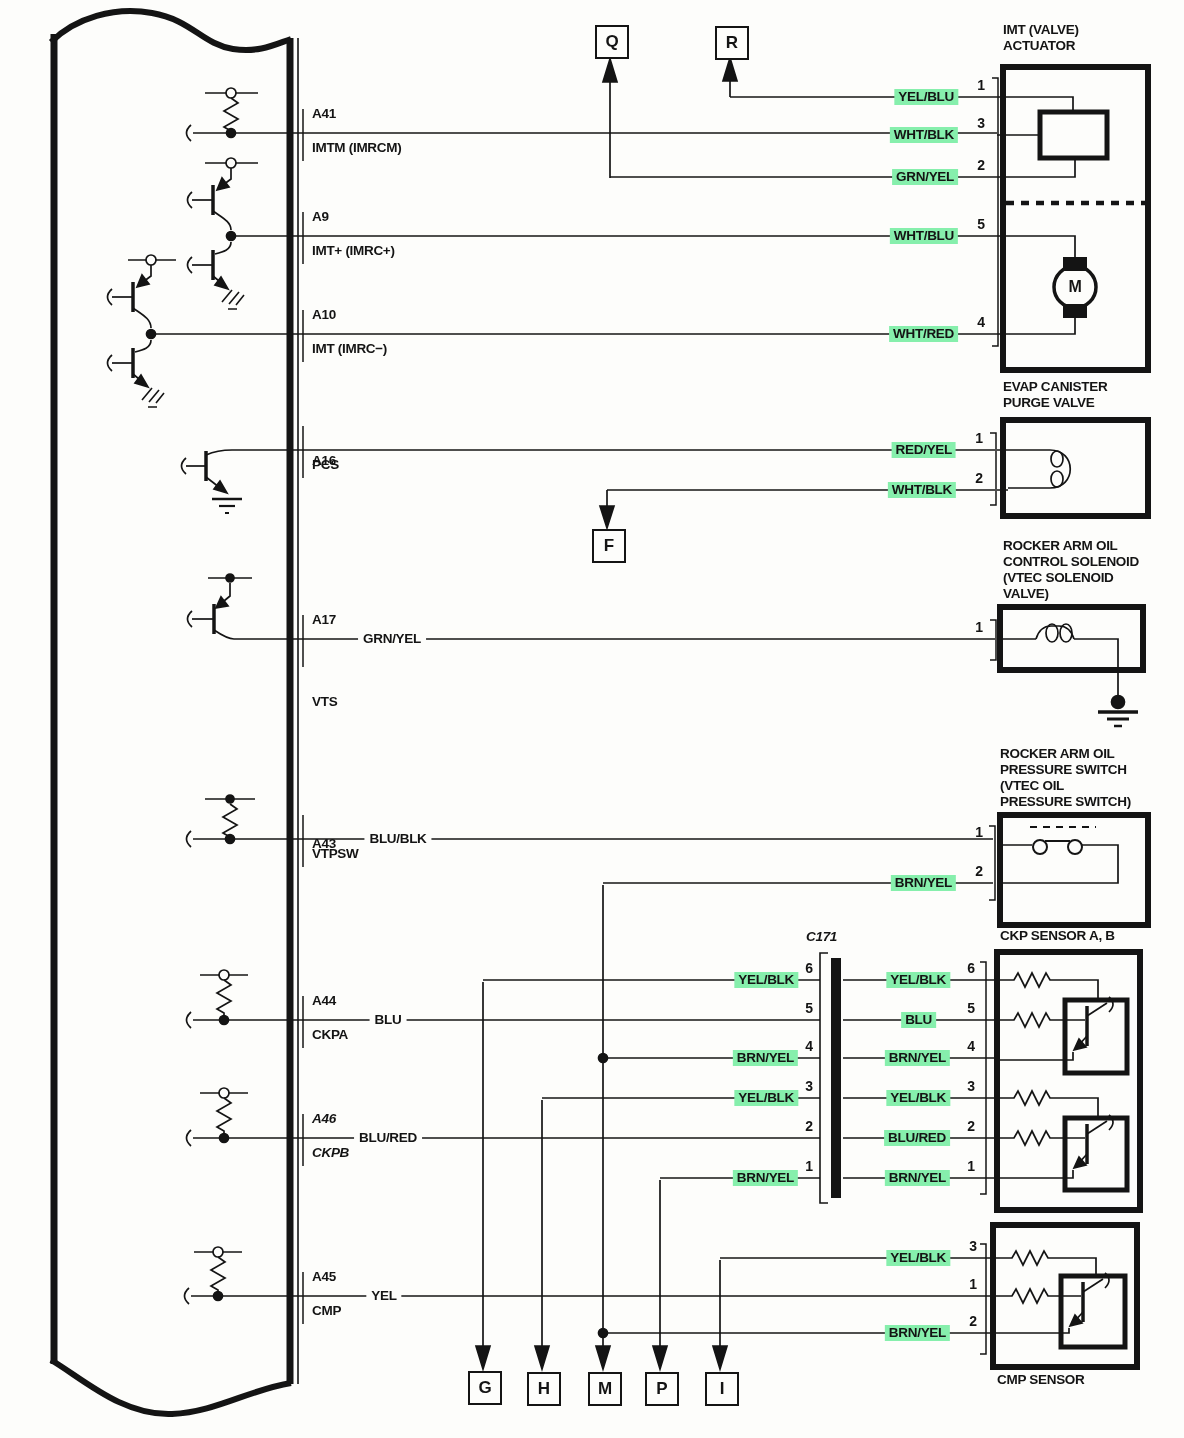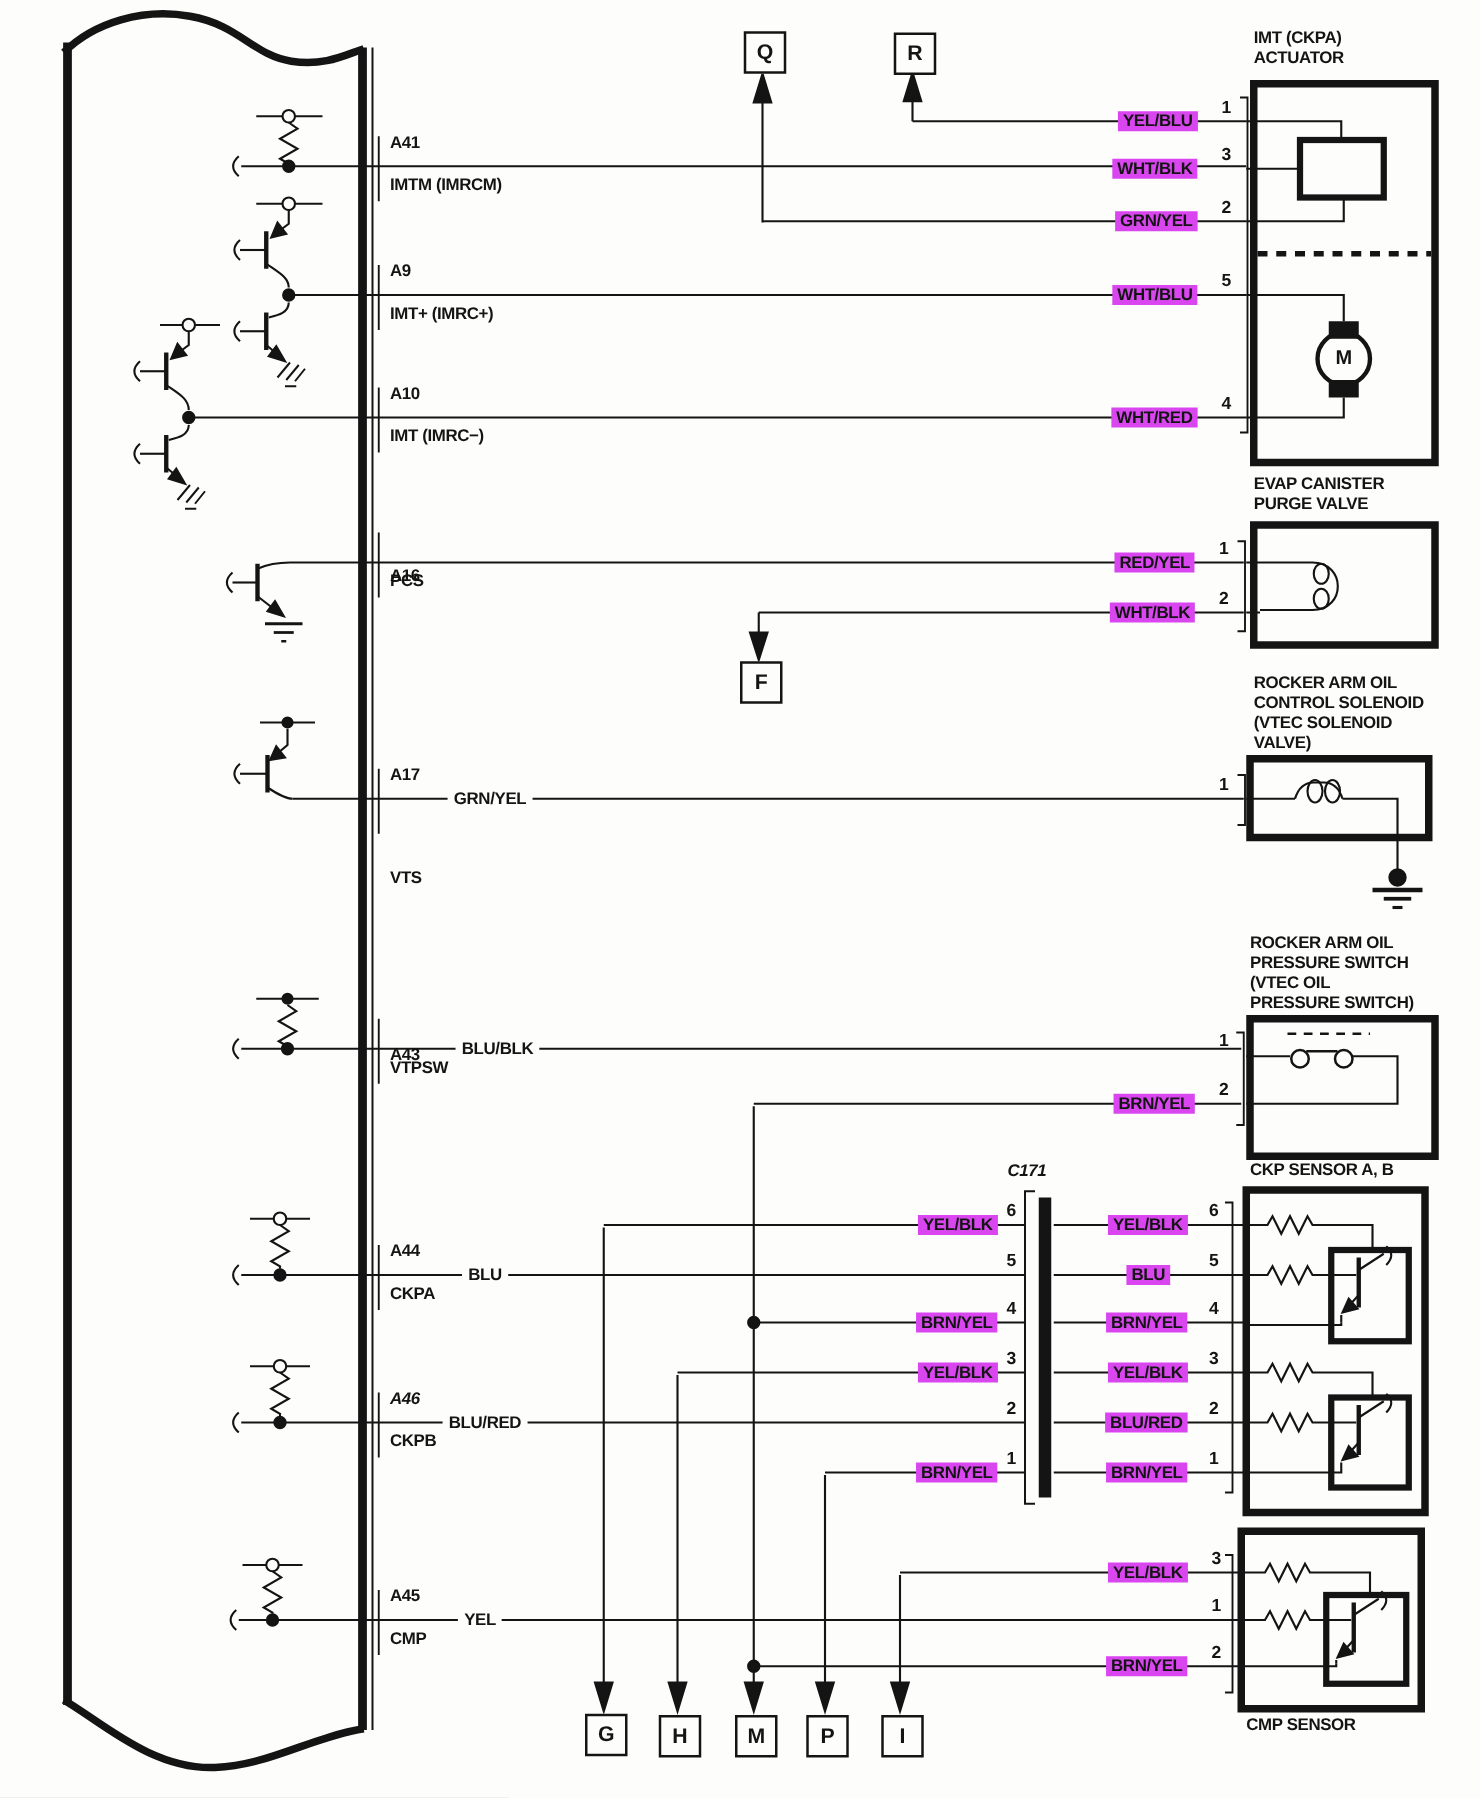--- a/index.html
+++ b/index.html
@@ -2,21 +2,21 @@
 <html><head>
 <meta charset="utf-8">
 <style>
   html,body{margin:0;padding:0;background:#e8e8e4;}
   #stage{position:relative;width:1184px;height:1438px;margin:0 auto;background:#fdfdfb;overflow:hidden;
          font-family:"Liberation Sans",sans-serif;}
   svg{position:absolute;left:0;top:0;}
   .lbl{position:absolute;font:700 13.5px/16px "Liberation Sans",sans-serif;color:#141414;
        letter-spacing:-0.3px;white-space:nowrap;}
   .wl{transform:translate(-50%,-50%);background:#fdfdfb;padding:0 5px;}
-  .wr{transform:translate(-100%,-50%);background:#d946ef;padding:0 4px;}
+  .wr{transform:translate(-100%,-50%);background:#86efac;padding:0 4px;}
   .num{transform:translate(-50%,-100%);font-size:14px;}
   .mot{transform:translate(-50%,-50%);font-size:16px;}
   .refbox{position:absolute;width:30px;height:30px;border:2px solid #141414;background:#fdfdfb;
           display:flex;align-items:center;justify-content:center;
           font:700 17px "Liberation Sans",sans-serif;color:#141414;}
 </style>
 </head>
 <body>
 
 <div id="stage">
@@ -299,21 +299,21 @@
     <div class="lbl" style="left: 312px; top: 341px;">IMT (IMRC−)</div>
     <div class="lbl" style="left: 312px; top: 423px; margin-top: 30px;">A16</div>
     <div class="lbl" style="left: 312px; top: 457px;">PCS</div>
     <div class="lbl" style="left: 312px; top: 612px;">A17</div>
     <div class="lbl" style="left: 312px; top: 664px; margin-top: 30px;">VTS</div>
     <div class="lbl" style="left: 312px; top: 812px; margin-top: 24px;">A43</div>
     <div class="lbl" style="left: 312px; top: 846px;">VTPSW</div>
     <div class="lbl" style="left: 312px; top: 993px;">A44</div>
     <div class="lbl" style="left: 312px; top: 1027px;">CKPA</div>
     <div class="lbl" style="left: 312px; top: 1111px; font-style: italic;">A46</div>
-    <div class="lbl" style="left: 312px; top: 1145px;">CKPB</div>
+    <div class="lbl" style="left: 312px; top: 1145px; font-style: italic;">CKPB</div>
     <div class="lbl" style="left: 312px; top: 1269px;">A45</div>
     <div class="lbl" style="left: 312px; top: 1303px;">CMP</div>
     <div class="lbl wl" style="left: 392px; top: 639px;">GRN/YEL</div>
     <div class="lbl wl" style="left: 398px; top: 839px;">BLU/BLK</div>
     <div class="lbl wl" style="left: 388px; top: 1020px;">BLU</div>
     <div class="lbl wl" style="left: 388px; top: 1138px;">BLU/RED</div>
     <div class="lbl wl" style="left: 384px; top: 1296px;">YEL</div>
     <div class="lbl wr" style="left: 958px; top: 97px;">YEL/BLU</div>
     <div class="lbl wr" style="left: 958px; top: 135px;">WHT/BLK</div>
     <div class="lbl wr" style="left: 958px; top: 177px;">GRN/YEL</div>
@@ -352,21 +352,21 @@
     <div class="lbl num" style="left: 809px; top: 1174px;">1</div>
     <div class="lbl num" style="left: 971px; top: 976px;">6</div>
     <div class="lbl num" style="left: 971px; top: 1016px;">5</div>
     <div class="lbl num" style="left: 971px; top: 1054px;">4</div>
     <div class="lbl num" style="left: 971px; top: 1094px;">3</div>
     <div class="lbl num" style="left: 971px; top: 1134px;">2</div>
     <div class="lbl num" style="left: 971px; top: 1174px;">1</div>
     <div class="lbl num" style="left: 973px; top: 1254px;">3</div>
     <div class="lbl num" style="left: 973px; top: 1292px;">1</div>
     <div class="lbl num" style="left: 973px; top: 1329px;">2</div>
-    <div class="lbl t" style="left: 1003px; top: 22px;">IMT (CKPA)</div>
+    <div class="lbl t" style="left: 1003px; top: 22px;">IMT (VALVE)</div>
     <div class="lbl t" style="left: 1003px; top: 38px;">ACTUATOR</div>
     <div class="lbl t" style="left: 1003px; top: 379px;">EVAP CANISTER</div>
     <div class="lbl t" style="left: 1003px; top: 395px;">PURGE VALVE</div>
     <div class="lbl t" style="left: 1003px; top: 538px;">ROCKER ARM OIL</div>
     <div class="lbl t" style="left: 1003px; top: 554px;">CONTROL SOLENOID</div>
     <div class="lbl t" style="left: 1003px; top: 570px;">(VTEC SOLENOID</div>
     <div class="lbl t" style="left: 1003px; top: 586px;">VALVE)</div>
     <div class="lbl t" style="left: 1000px; top: 746px;">ROCKER ARM OIL</div>
     <div class="lbl t" style="left: 1000px; top: 762px;">PRESSURE SWITCH</div>
     <div class="lbl t" style="left: 1000px; top: 778px;">(VTEC OIL</div>

